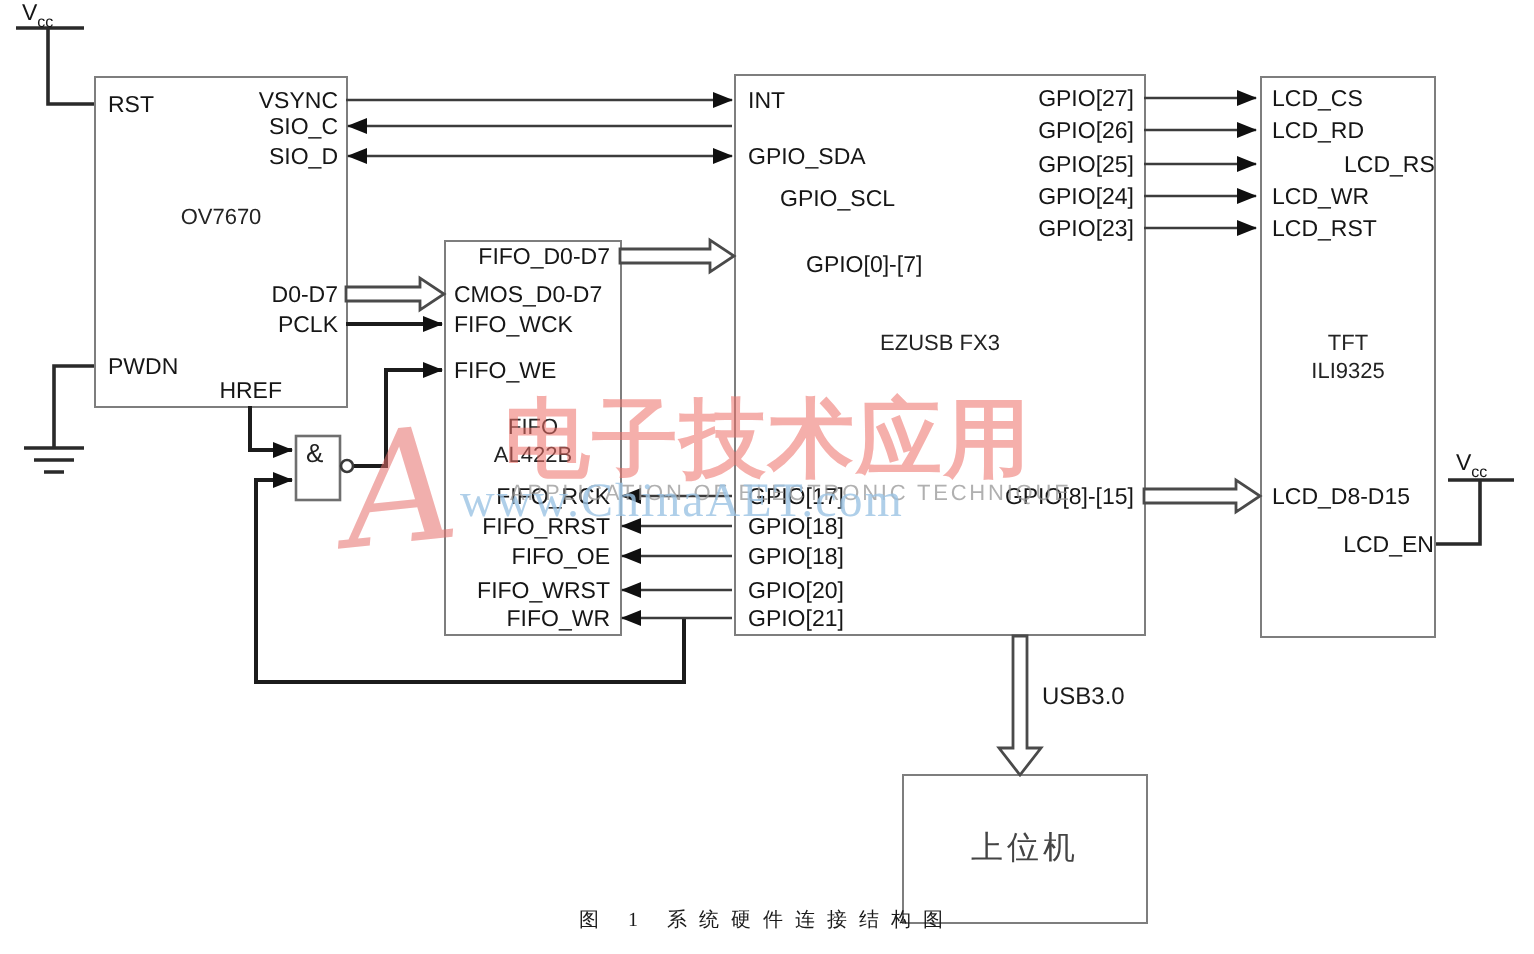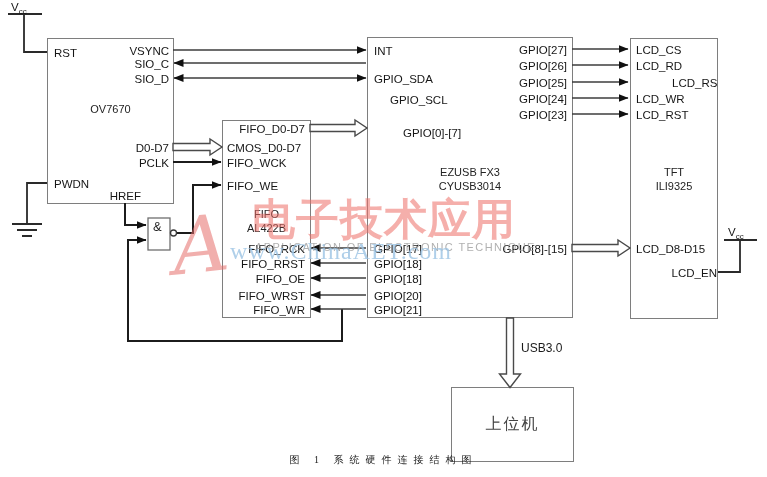--- a/index.html
+++ b/index.html
@@ -105,21 +105,20 @@
     <span class="pin r" style="right:5px;top:121px;">FIFO_RCK</span>
     <span class="pin r" style="right:5px;top:136px;">FIFO_RRST</span>
     <span class="pin r" style="right:5px;top:151px;">FIFO_OE</span>
     <span class="pin r" style="right:5px;top:168px;">FIFO_WRST</span>
     <span class="pin r" style="right:5px;top:182px;">FIFO_WR</span>
   </div>
 
   <div class="block" style="left:367px;top:37px;width:206px;height:281px;">
     <div class="btitle" style="top:128px;">
       <div>EZUSB FX3</div>
-      <div>CYUSB3014</div>
     </div>
     <span class="pin" style="left:6px;top:6px;">INT</span>
     <span class="pin" style="left:22px;top:19px;margin-top:36px;">GPIO_SCL</span>
     <span class="pin" style="left:6px;top:34px;">GPIO_SDA</span>
     <span class="pin" style="left:6px;top:88px;margin-left:29px;">GPIO[0]-[7]</span>
     <span class="pin" style="left:6px;top:204px;">GPIO[17]</span>
     <span class="pin" style="left:6px;top:219px;">GPIO[18]</span>
     <span class="pin" style="left:6px;top:234px;">GPIO[18]</span>
     <span class="pin" style="left:6px;top:251px;">GPIO[20]</span>
     <span class="pin" style="left:6px;top:265px;">GPIO[21]</span>

